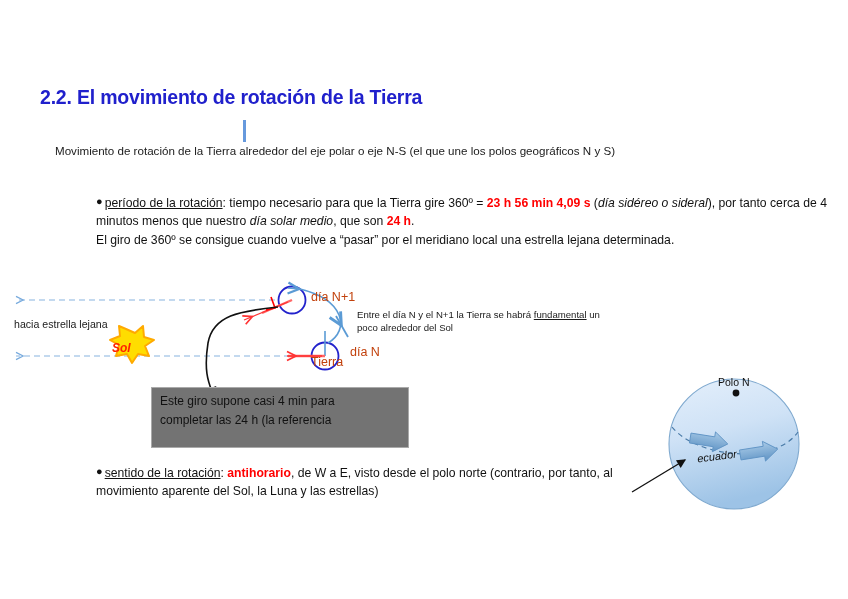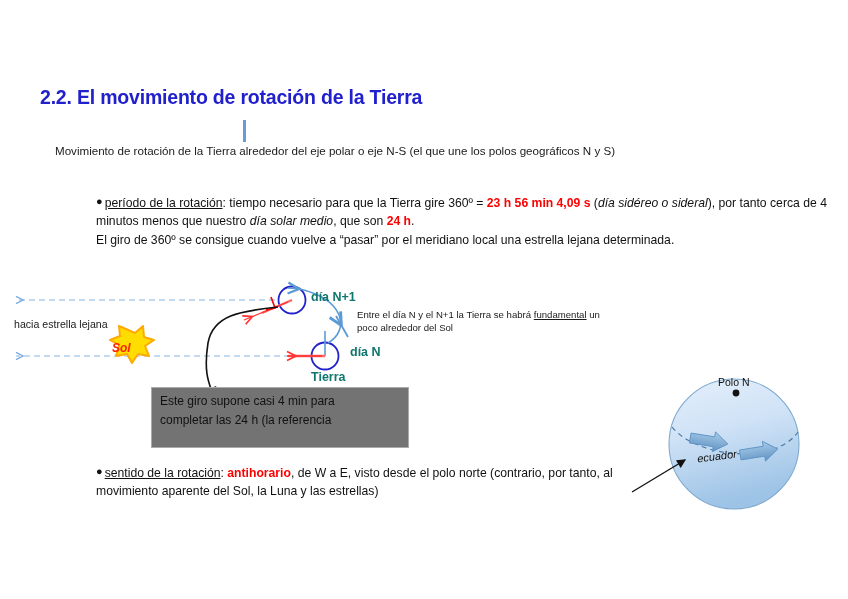--- a/index.html
+++ b/index.html
@@ -82,27 +82,27 @@
     left: 0;
     top: 275px;
     width: 848px;
     height: 240px;
   }
   .diagram svg { display: block; }
 
   .lbl {
     position: absolute;
     font-size: 12.5px;
-    font-weight: bold;
-    color: #0f766e;
+    font-weight: normal;
+    color: #c2410c;
     white-space: nowrap;
   }
   .lbl-dian1 { left: 311px; top: 290px; }
   .lbl-dian  { left: 350px; top: 345px; }
-  .lbl-tierra{ left: 311px; top: 370px; text-align: right; }
+  .lbl-tierra{ left: 311px; top: 355px; text-align: right; }
 
   .lbl-estrella {
     position: absolute;
     left: 14px;
     top: 318px;
     font-size: 10.6px;
     color: #1a1a1a;
     font-weight: normal;
     white-space: nowrap;
   }

